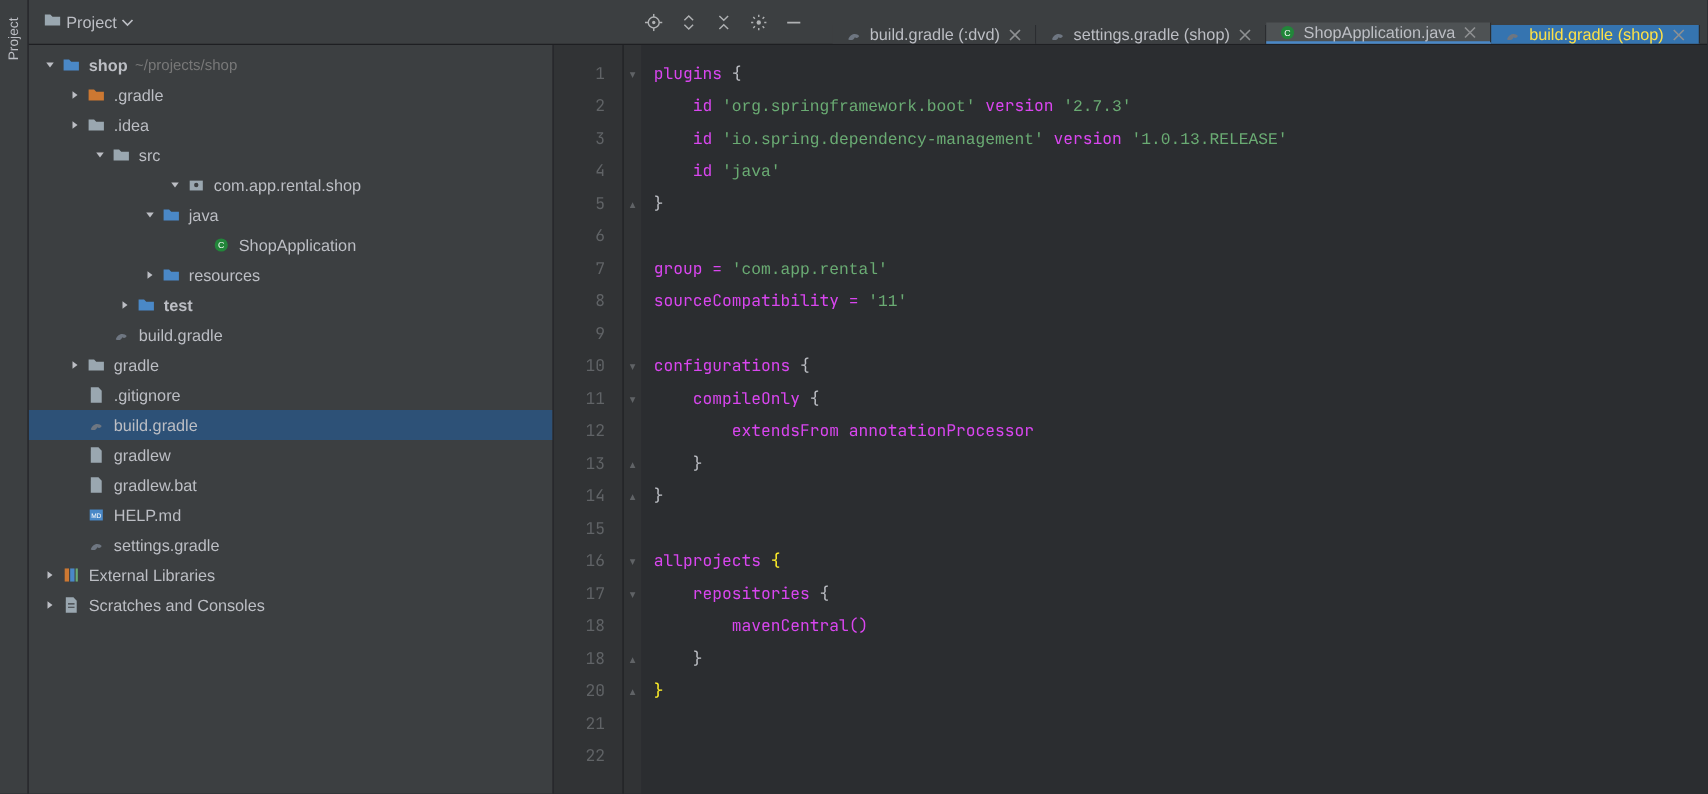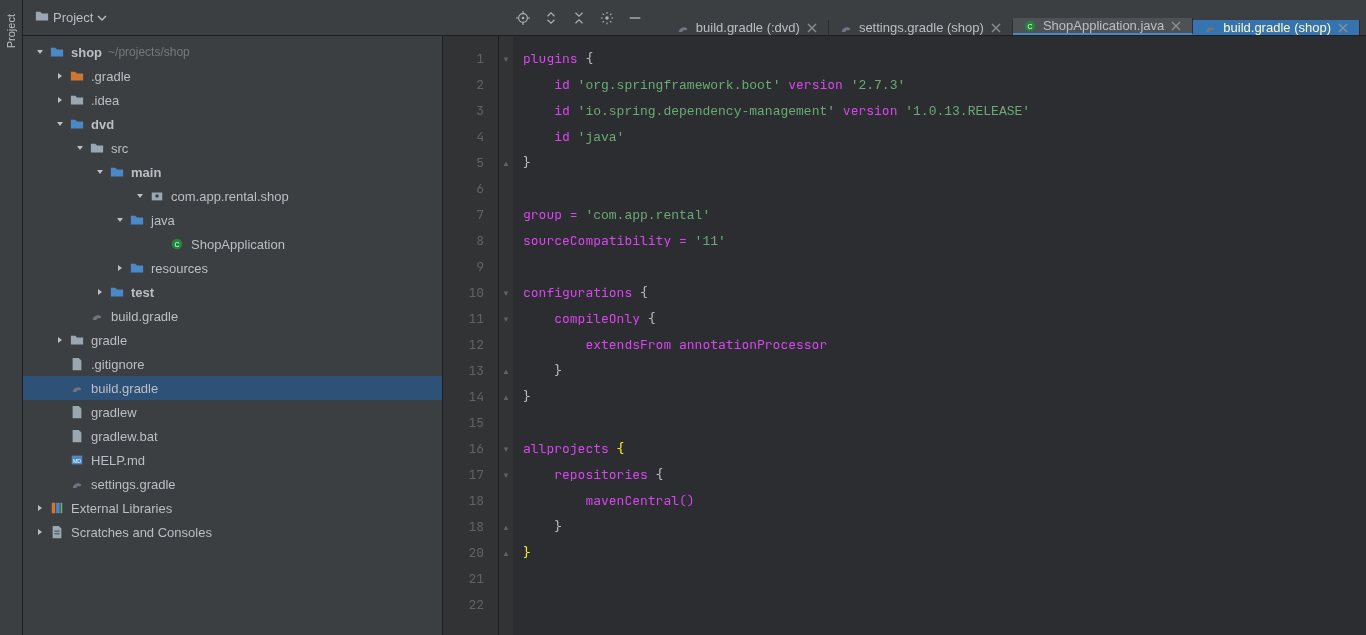--- a/index.html
+++ b/index.html
@@ -62,21 +62,21 @@
   border-right: 1px solid #2b2d30;
   background: #3c3f41;
   position: relative;
 }
 .tab.active {
   background: #4e5254;
   border-bottom: 2px solid #4a88c7;
 }
 .tab.highlight {
   background: #3574b0;
-  color: #fef9c3;
+  color: #fde047;
 }
 .tab-icon { width: 14px; height: 14px; display: flex; align-items: center; justify-content: center; }
 .tab-close { width: 12px; height: 12px; color: #8e9092; cursor: pointer; }
 .tab-close svg { width: 100%; height: 100%; }
 .content-row { flex: 1; display: flex; }
 .tree-panel {
   width: 420px;
   background: #3c3f41;
   border-right: 1px solid #1e1f22;
   overflow-y: auto;
@@ -279,60 +279,32 @@
             </svg>
           </span>
           <span class="node-icon">
             <svg width="14" height="14" viewBox="0 0 16 16">
               <path class="ic-folder" d="M1 3h5l2 2h7v8H1z"></path>
             </svg>
           </span>
           <span class="node-label">.idea</span>
         </div>
         <div class="tree-row">
-          <span class="indent" style="width:30px"></span>
+          <span class="indent" style="width:50px"></span>
           <span class="arrow">
             <svg viewBox="0 0 8 8">
               <path d="M1 2l3 4 3-4z" fill="#bcbec4"></path>
             </svg>
           </span>
           <span class="node-icon">
             <svg width="14" height="14" viewBox="0 0 16 16">
-              <path class="ic-folder-bl" d="M1 3h5l2 2h7v8H1z"></path>
-            </svg>
-          </span>
-          <span class="node-label"><b>dvd</b></span>
-        </div>
-        <div class="tree-row">
-          <span class="indent" style="width:50px"></span>
-          <span class="arrow">
-            <svg viewBox="0 0 8 8">
-              <path d="M1 2l3 4 3-4z" fill="#bcbec4"></path>
-            </svg>
-          </span>
-          <span class="node-icon">
-            <svg width="14" height="14" viewBox="0 0 16 16">
               <path class="ic-folder" d="M1 3h5l2 2h7v8H1z"></path>
             </svg>
           </span>
           <span class="node-label">src</span>
-        </div>
-        <div class="tree-row">
-          <span class="indent" style="width:70px"></span>
-          <span class="arrow">
-            <svg viewBox="0 0 8 8">
-              <path d="M1 2l3 4 3-4z" fill="#bcbec4"></path>
-            </svg>
-          </span>
-          <span class="node-icon">
-            <svg width="14" height="14" viewBox="0 0 16 16">
-              <path class="ic-folder-bl" d="M1 3h5l2 2h7v8H1z"></path>
-            </svg>
-          </span>
-          <span class="node-label"><b>main</b></span>
         </div>
         <div class="tree-row">
           <span class="indent" style="width:110px"></span>
           <span class="arrow">
             <svg viewBox="0 0 8 8">
               <path d="M1 2l3 4 3-4z" fill="#bcbec4"></path>
             </svg>
           </span>
           <span class="node-icon">
             <svg width="14" height="14" viewBox="0 0 16 16">

